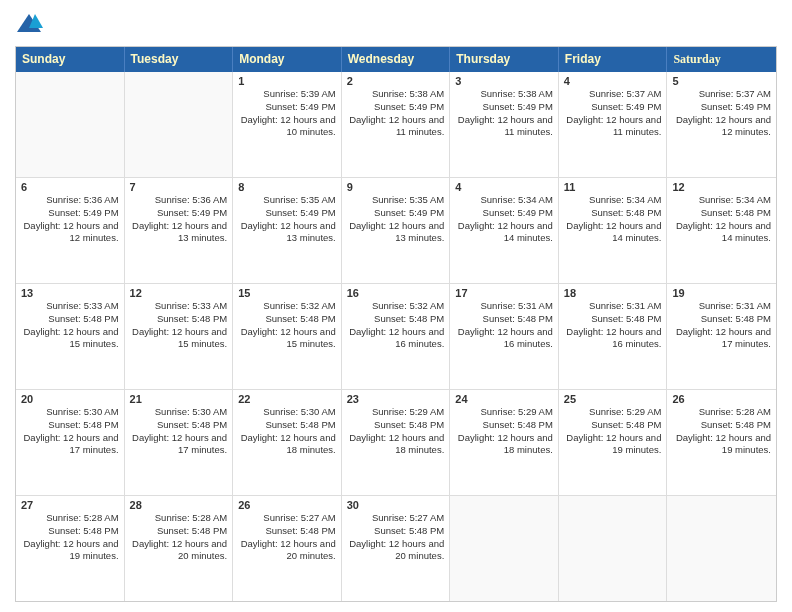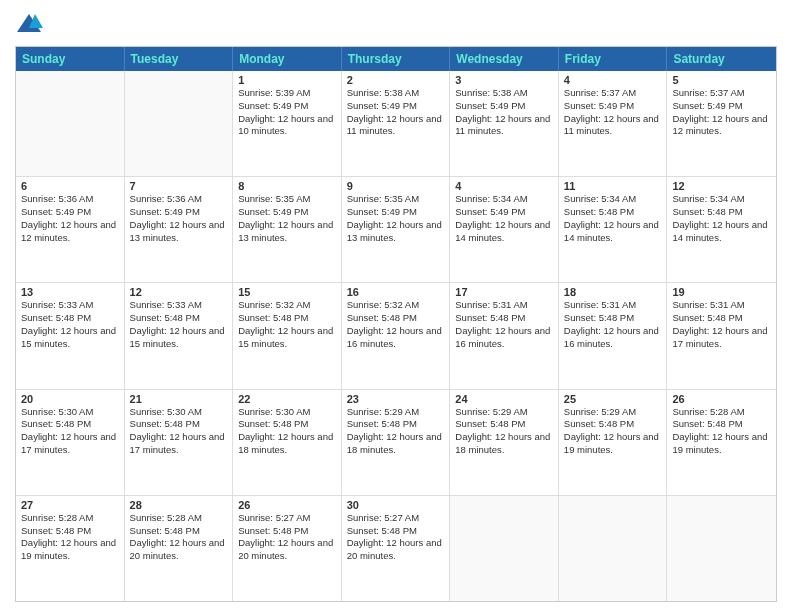--- a/index.html
+++ b/index.html
@@ -64,27 +64,27 @@
       display: flex;
       flex-direction: column;
       border: 1px solid #ccc;
     }
     .cal-header {
       display: grid;
       grid-template-columns: repeat(7, 1fr);
       background: #2563a8;
     }
     .cal-header-cell {
-      color: #5eead4;
+      color: #fef9c3;
       font-size: 12px;
       font-weight: bold;
       padding: 5px 6px;
       border-right: 1px solid #4a7fc1;
     }
-    .cal-header-cell:last-child { border-right: none; }
+    .cal-header-cell:last-child { border-right: none; font-family: Liberation Serif, serif; }
     .cal-body {
       flex: 1;
       display: flex;
       flex-direction: column;
     }
     .cal-row {
       display: grid;
       grid-template-columns: repeat(7, 1fr);
       flex: 1;
       border-bottom: 1px solid #ddd;
@@ -101,20 +101,21 @@
     .day-num {
       font-weight: bold;
       font-size: 11px;
       display: block;
       margin-bottom: 1px;
     }
     .cell-text {
       font-size: 9.5px;
       line-height: 1.35;
       color: #333;
+      text-align: right;
     }
     .empty-cell {
       background: #f9f9f9;
     }
   </style>
 </head>
 <body>
 
 <div class="page">
   <div class="header">
@@ -132,22 +133,22 @@
       <div class="main-title"></div>
       <div class="subtitle"></div>
     </div>
   </div>
 
   <div class="calendar">
     <div class="cal-header" id="cal-header-row">
         <div class="cal-header-cell">Sunday</div>
         <div class="cal-header-cell">Tuesday</div>
         <div class="cal-header-cell">Monday</div>
+        <div class="cal-header-cell">Wednesday</div>
         <div class="cal-header-cell">Thursday</div>
-        <div class="cal-header-cell">Wednesday</div>
         <div class="cal-header-cell">Friday</div>
         <div class="cal-header-cell">Saturday</div>
       </div>
     <div class="cal-body" id="cal-body">
         <div class="cal-row">
           <div class="cal-cell empty-cell"></div>
           <div class="cal-cell empty-cell"></div>
           <div class="cal-cell">
             <span class="day-num">1</span>
             <div class="cell-text">Sunrise: 5:39 AM<br>Sunset: 5:49 PM<br>Daylight: 12 hours and 10 minutes.</div>

